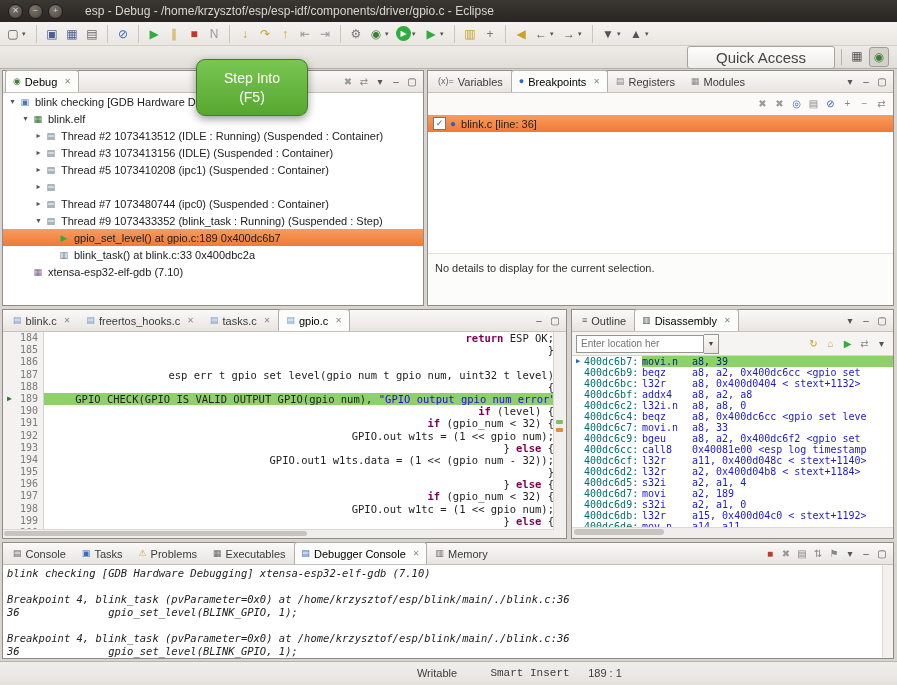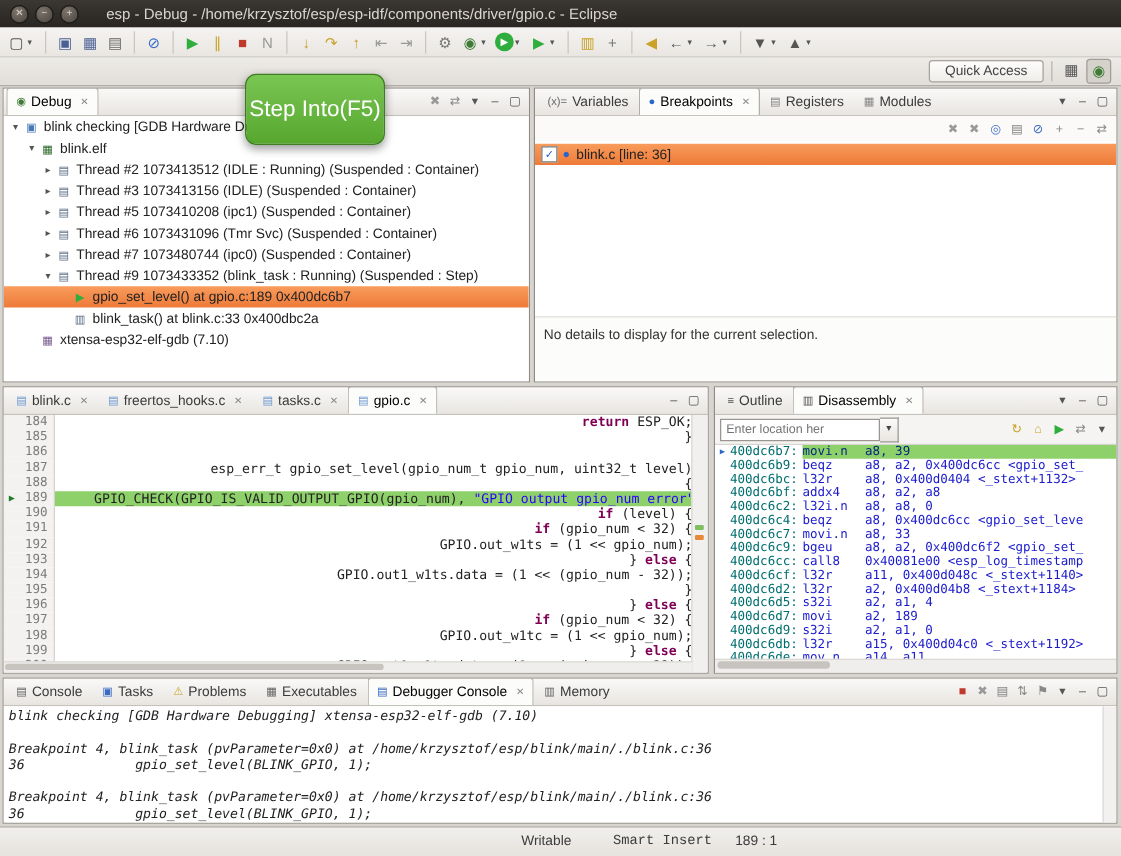--- a/index.html
+++ b/index.html
@@ -19,28 +19,28 @@
   .tb2{position:absolute;left:0;top:46px;width:897px;height:23px;box-sizing:border-box;
     background:linear-gradient(#edebe8,#e1ded9);border-bottom:1px solid #b3afa8;
     display:flex;align-items:center;justify-content:flex-end;padding:0 8px;gap:6px;}
   .ticon{display:inline-block;width:18px;height:18px;line-height:18px;text-align:center;
     font-size:12px;border-radius:3px;flex:none;}
   .iwrap{display:inline-flex;align-items:center;flex:none;}
   .ddarrow{font-size:7px;color:#555;width:8px;}
   .tsep{width:1px;height:18px;background:#c9c5bf;margin:0 4px;flex:none;}
   .roundicon{border-radius:50%;width:15px;height:15px;line-height:15px;font-size:8px;margin:0 1px;}
   .pressed{background:#d5d1cb;border:1px solid #a19c95;}
-  .quick-access{font-size:11px;color:#444;border:1px solid #a8a39c;border-radius:3px;
-    padding:2px 12px;background:linear-gradient(#fdfdfc,#efedea);}
+  .quick-access{font-size:15px;color:#444;border:1px solid #a8a39c;border-radius:3px;
+    padding:2px 28px;background:linear-gradient(#fdfdfc,#efedea);}
   .psep{width:1px;height:16px;background:#b7b2ab;}
   
   .tooltip{position:absolute;left:196px;top:59px;width:110px;height:55px;z-index:60;
     background:linear-gradient(#79c653,#57a72f);border:1px solid #3f7d23;border-radius:9px;
-    box-shadow:0 3px 8px rgba(0,0,0,.4);color:#fff;font-size:18px;display:flex;
-    align-items:center;justify-content:center;line-height:19px;}
+    box-shadow:0 3px 8px rgba(0,0,0,.4);color:#fff;font-size:14px;display:flex;
+    flex-direction:column;align-items:center;justify-content:center;line-height:19px;}
   
   .panel{position:absolute;border:1px solid #918d86;background:#fff;box-sizing:border-box;
     display:flex;flex-direction:column;}
   #debug-panel{left:2px;top:70px;width:422px;height:236px;}
   #bp-panel{left:427px;top:70px;width:467px;height:236px;}
   #editor-panel{left:2px;top:309px;width:565px;height:230px;}
   #disasm-panel{left:571px;top:309px;width:323px;height:230px;}
   #console-panel{left:2px;top:542px;width:892px;height:117px;}
   .phead{height:22px;min-height:22px;background:linear-gradient(#faf9f8,#e8e5e1);
     border-bottom:1px solid #c5c1bb;display:flex;align-items:flex-end;padding:0 2px;box-sizing:border-box;}
@@ -239,21 +239,20 @@
           <span class="tlabel">Thread #3 1073413156 (IDLE) (Suspended : Container)</span>
         </div>
         <div class="trow" style="padding-left: 30px;">
           <span class="texp">▸</span>
           <span class="ticn" style="color: rgb(93, 113, 134);">▤</span>
           <span class="tlabel">Thread #5 1073410208 (ipc1) (Suspended : Container)</span>
         </div>
         <div class="trow" style="padding-left: 30px;">
           <span class="texp">▸</span>
           <span class="ticn" style="color: rgb(93, 113, 134);">▤</span>
-          <span class="tlabel">Thread #6 1073431096 (Tmr Svc) (Suspended : Container)</span>
         </div>
         <div class="trow" style="padding-left: 30px;">
           <span class="texp">▸</span>
           <span class="ticn" style="color: rgb(93, 113, 134);">▤</span>
           <span class="tlabel">Thread #7 1073480744 (ipc0) (Suspended : Container)</span>
         </div>
         <div class="trow" style="padding-left: 30px;">
           <span class="texp">▾</span>
           <span class="ticn" style="color: rgb(93, 113, 134);">▤</span>
           <span class="tlabel">Thread #9 1073433352 (blink_task : Running) (Suspended : Step)</span>

